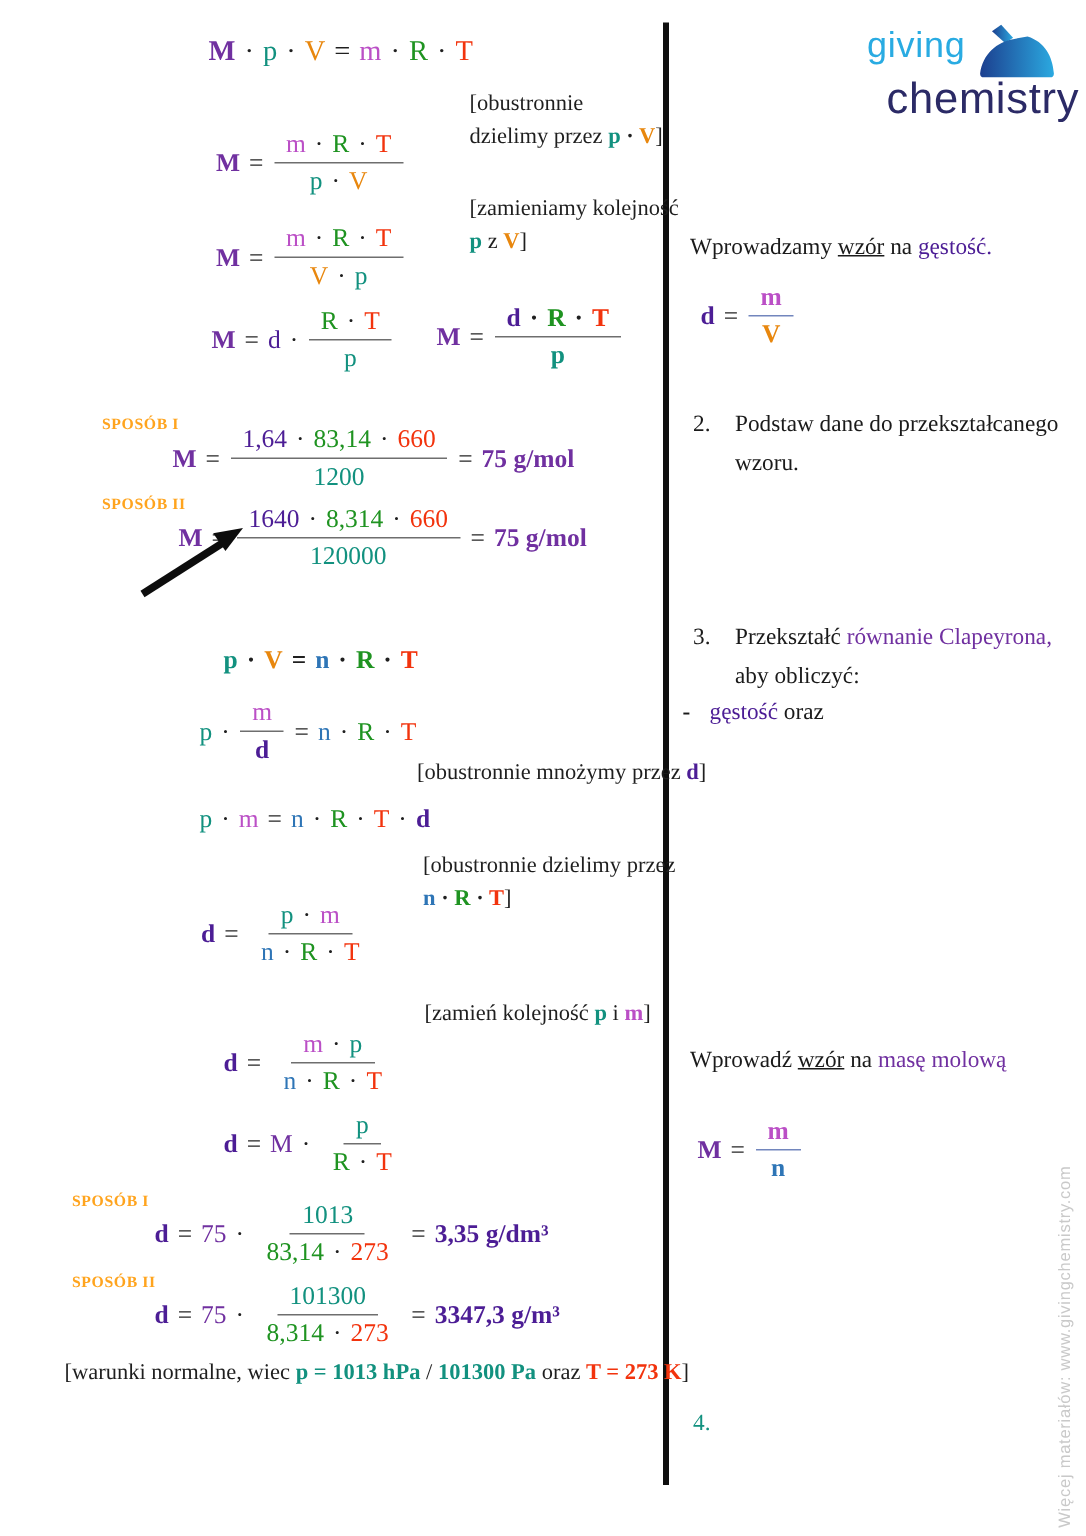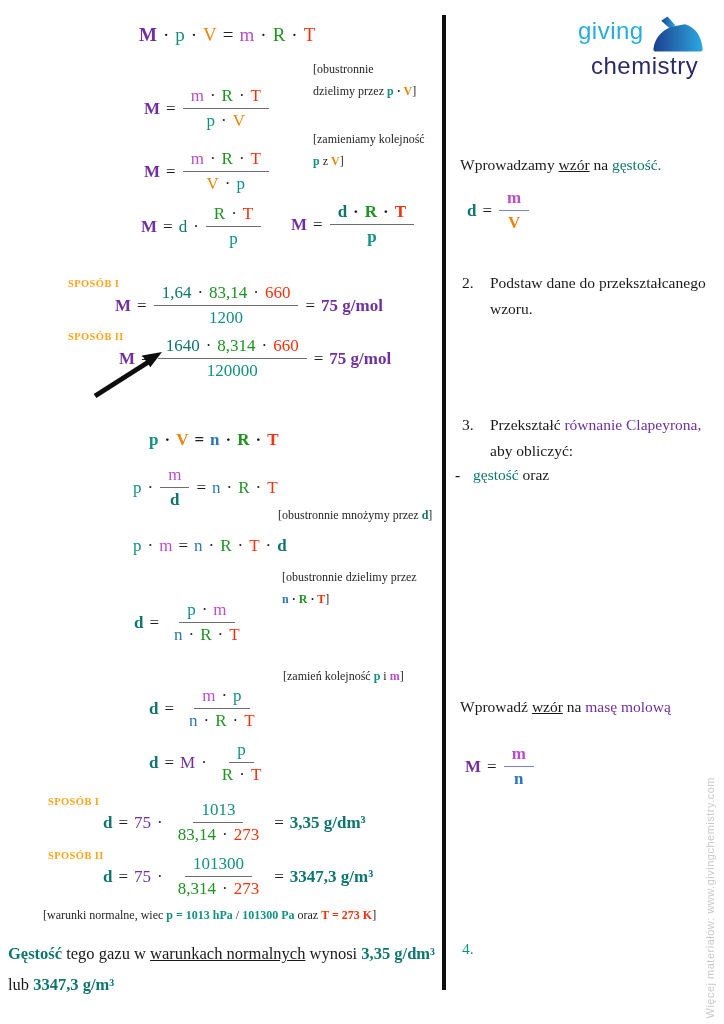--- a/index.html
+++ b/index.html
@@ -11,33 +11,33 @@
   .eq{position:absolute;display:flex;align-items:center;font-size:17px;color:#1f1f1f;}
   .eq-lg{font-size:19px;}
   .tok{margin:0 3px;white-space:pre;}
   .rich{white-space:pre-wrap;}
   .rich .tok{margin:0;white-space:pre-wrap;}
   .b{font-weight:bold;}
   .u{text-decoration:underline;}
   .c-purple{color:#7030A0;}
   .c-teal{color:#12917F;}
   .c-orange{color:#E8870E;}
-  .c-dkorange{color:#0f766e;font-family:Liberation Serif, serif;}
+  .c-dkorange{color:#4c1d95;font-family:Liberation Serif, serif;}
   .c-magenta{color:#BB4FC6;}
   .c-green{color:#1F9321;}
   .c-red{color:#F2330D;}
   .c-blue{color:#2E75B6;}
 
   .frac{display:inline-flex;flex-direction:column;align-items:center;vertical-align:middle;margin:0 4px;}
   .fr-n{display:flex;align-items:center;justify-content:center;padding:0 5px 2px 5px;border-bottom:1.6px solid #6e6e6e;}
   .fr-d{display:flex;align-items:center;justify-content:center;padding:2px 5px 0 5px;}
   .f-blue .fr-n{border-bottom-color:#7286bd;}
 
   
-  .ann{position:absolute;font-size:12px;color:#1f1f1f;line-height:22px;}
+  .ann{position:absolute;font-size:15px;color:#1f1f1f;line-height:22px;}
 
   
   .sposob{position:absolute;font-size:10.5px;font-weight:bold;color:#FFA41E;letter-spacing:.4px;}
 
   
   .rline{position:absolute;font-size:15.5px;line-height:26px;}
   .list{position:absolute;display:flex;font-size:15.5px;line-height:26px;}
   .list .num{flex:none;width:28px;}
   .list .li-body{display:block;font-family:Liberation Serif, serif;}
   .w232{width:232px;} .w245{width:245px;}
@@ -45,21 +45,21 @@
   .bullet .dash{flex:none;width:18px;font-weight:bold;}
 
   
   .final{position:absolute;font-size:16.5px;line-height:31px;width:436px;}
 
   
   .logo{position:absolute;left:578px;top:18px;font-family:"Liberation Sans",sans-serif;font-weight:normal;}
   .logo-row1{display:flex;align-items:flex-start;}
   .logo-giving{font-size:24px;color:#29ABE2;letter-spacing:.5px;line-height:26px;}
   .flask{margin-left:5px;margin-top:-4px;}
-  .logo-chem{font-size:24px;color:#2B2A66;letter-spacing:.5px;line-height:26px;margin-left:13px;margin-top:-1px;}
+  .logo-chem{font-size:29px;color:#2B2A66;letter-spacing:.5px;line-height:26px;margin-left:13px;margin-top:-1px;}
 
   .arrow-svg{position:absolute;left:90px;top:346px;}
 
   .watermark{position:absolute;right:8px;bottom:6px;writing-mode:vertical-rl;transform:rotate(180deg);
              font-family:"Liberation Sans",sans-serif;font-size:11px;color:#c9c9c9;letter-spacing:.5px;}
 </style>
 </head>
 <body>
 
 <div class="page">
@@ -374,24 +374,20 @@
         </span>
       </span>
       <span class="tok">=</span>
       <span class="tok c-dkorange b">3347,3 g/m³</span>
     </div>
 
   <div class="ann" style="left:43px;top:904px;">
     <div class="rich"><span class="tok">[warunki normalne, wiec </span><span class="tok c-teal b">p = 1013 hPa</span><span class="tok"> / </span><span class="tok c-teal b">101300 Pa</span><span class="tok"> oraz </span><span class="tok c-red b">T = 273 K</span><span class="tok">]</span></div>
   </div>
 
-  <div class="final" style="left:8px;top:938px;">
-    <div class="rich"><span class="tok c-dkorange b">Gęstość</span><span class="tok"> tego gazu w </span><span class="tok u">warunkach normalnych</span><span class="tok"> wynosi </span><span class="tok c-dkorange b">3,35 g/dm³</span></div>
-    <div class="rich"><span class="tok">lub </span><span class="tok c-dkorange b">3347,3 g/m³</span></div>
-  </div>
 
   <div class="rline rich" style="left:460px;top:152px;"><span class="tok">Wprowadzamy </span><span class="tok u">wzór</span><span class="tok"> na </span><span class="tok c-dkorange">gęstość.</span></div>
 
   <div class="eq f-blue" style="left:464px;top:188px;">
       <span class="tok c-dkorange b">d</span>
       <span class="tok">=</span>
       <span class="frac">
         <span class="fr-n">
           <span class="tok c-magenta b">m</span>
         </span>

